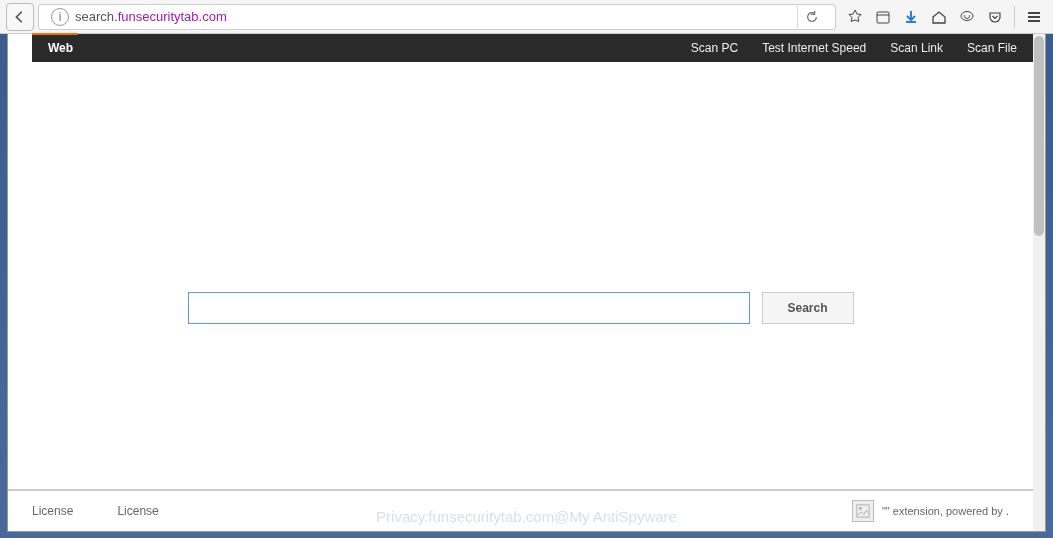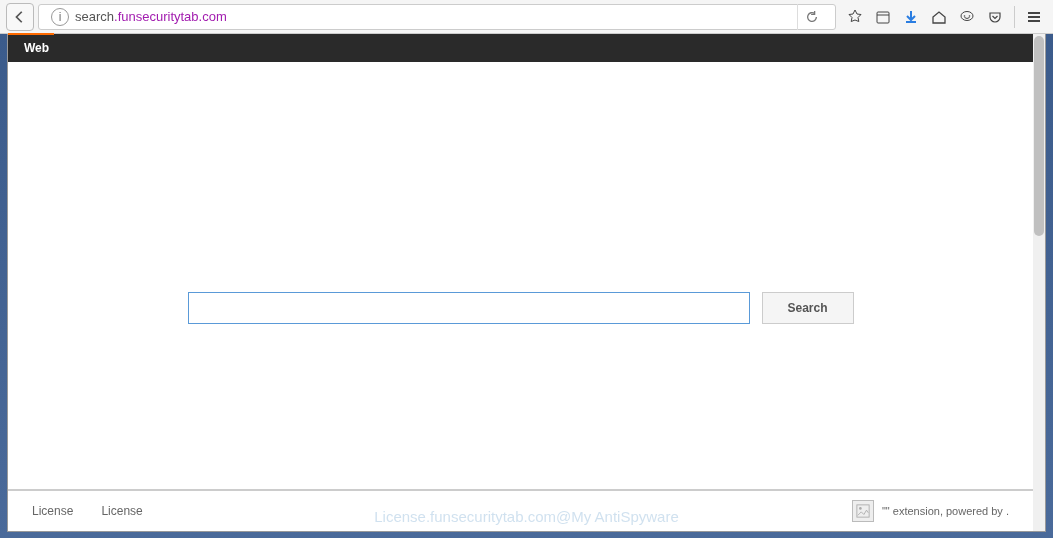--- a/index.html
+++ b/index.html
@@ -113,20 +113,21 @@
 .site-top {
   height: 28px;
   background: #2a2a2a;
   color: #eee;
   display: flex;
   align-items: center;
   padding: 0 16px;
   justify-content: space-between;
   margin-right: 12px;
   position: relative;
+  margin-left: 24px;
 }
 .accent {
   position: absolute;
   top: -1px;
   left: 0;
   width: 46px;
   height: 2px;
   background: #ff6a00;
 }
 .site-top-left {
@@ -175,21 +176,21 @@
   right: 12px;
   height: 42px;
   border-top: 2px solid #ccc;
   display: flex;
   align-items: center;
   padding: 0 24px;
   font-size: 12px;
   color: #666;
   justify-content: space-between;
 }
-.footer .links { display: flex; gap: 28px; }
+.footer .links { display: flex; gap: 44px; }
 .footer .links a { color: #666; text-decoration: none; cursor: pointer; }
 .footer .right { display: flex; align-items: center; gap: 8px; font-size: 11px; color: #666;}
 .footer .right .placeholder-img {
   width: 22px;
   height: 22px;
   border: 1px solid #bbb;
   background: #eee;
   display: flex;
   align-items: center;
   justify-content: center;
@@ -273,20 +274,26 @@
           <line x1="2" y1="12" x2="14" y2="12" stroke="#444" stroke-width="2"></line>
         </svg>
     </div>
   </div>
 </div>
 
 <div class="page-viewport">
   <div class="site-top">
     <div class="accent"></div>
     <div class="site-top-left">Web</div>
+    <div class="site-top-right">
+      <a>Scan PC</a>
+      <a>Test Internet Speed</a>
+      <a>Scan Link</a>
+      <a>Scan File</a>
+    </div>
   </div>
 
   <div class="search-area">
     <input class="search-box" type="text" value="" style="">
     <button class="search-btn">Search</button>
   </div>
 
   <div class="footer">
     <div class="links">
       <a>License</a>
@@ -301,14 +308,14 @@
           </svg>
       </div>
       <span>"" extension, powered by .</span>
     </div>
   </div>
 
   <div class="scroll-track">
     <div class="scroll-thumb"></div>
   </div>
 
-  <div class="watermark">License.funsecuritytab.com@My AntiSpyware</div>
+  <div class="watermark">Privacy.funsecuritytab.com@My AntiSpyware</div>
 </div>
 
 </body></html>

